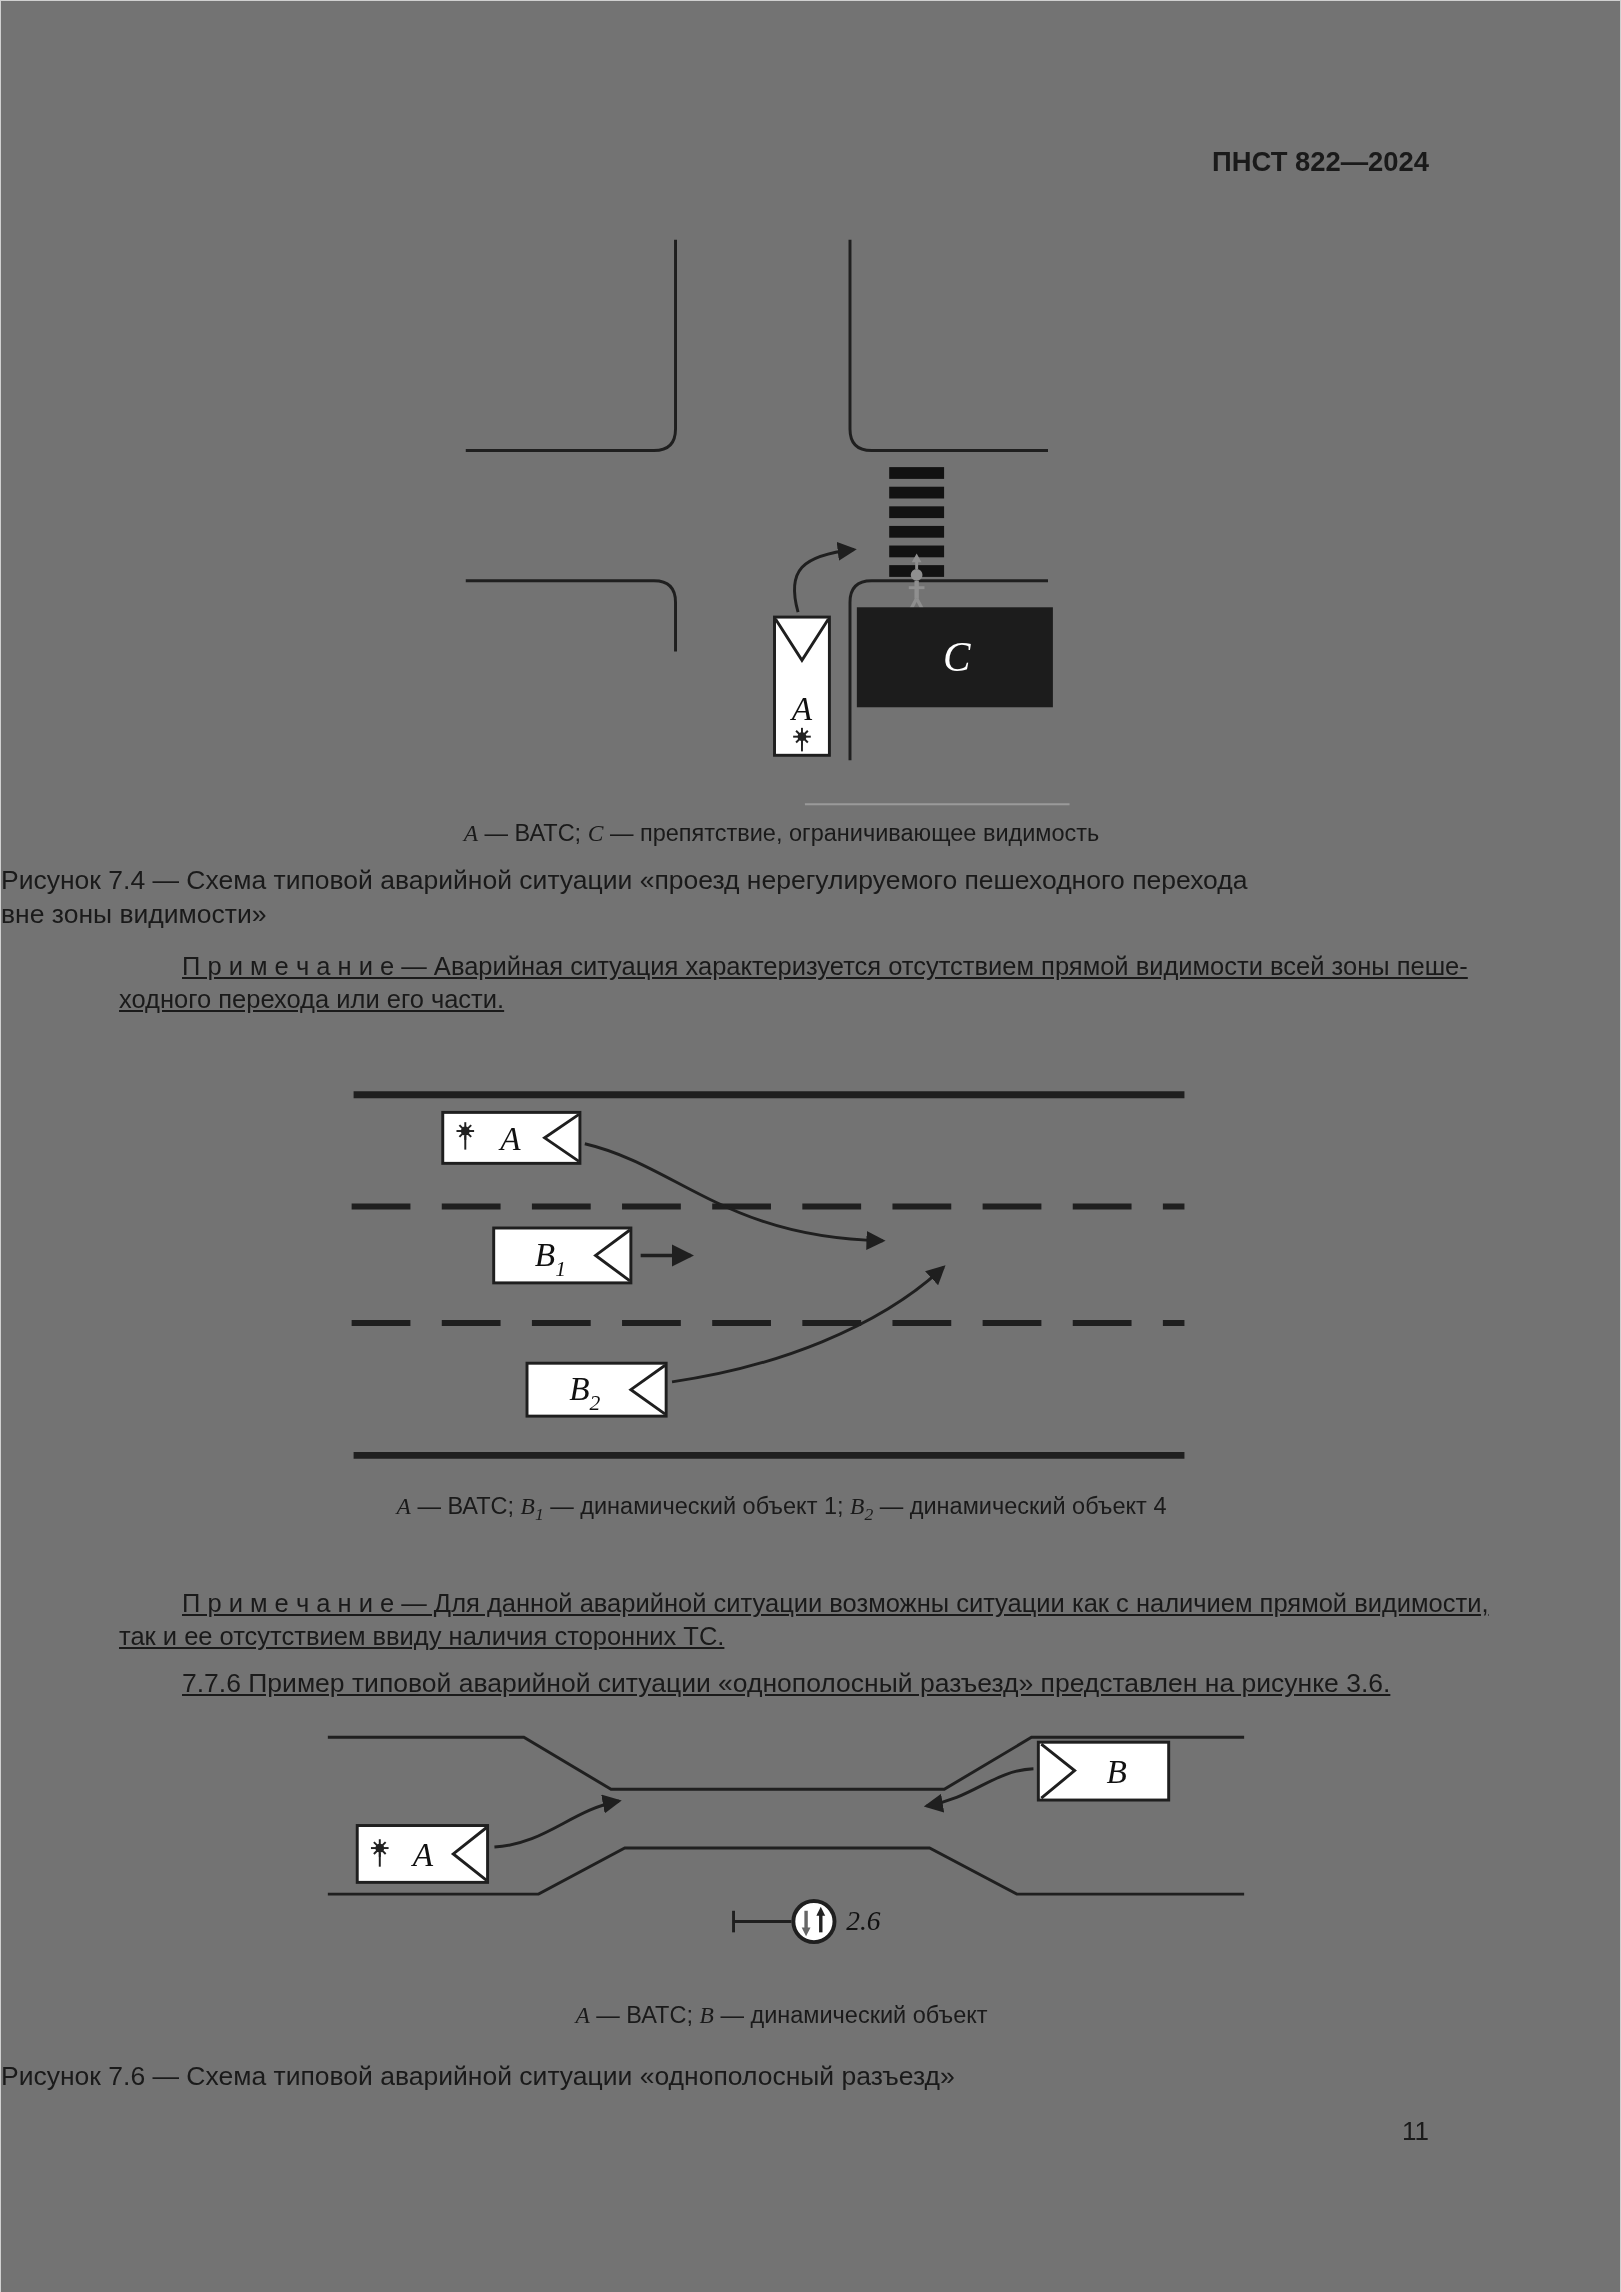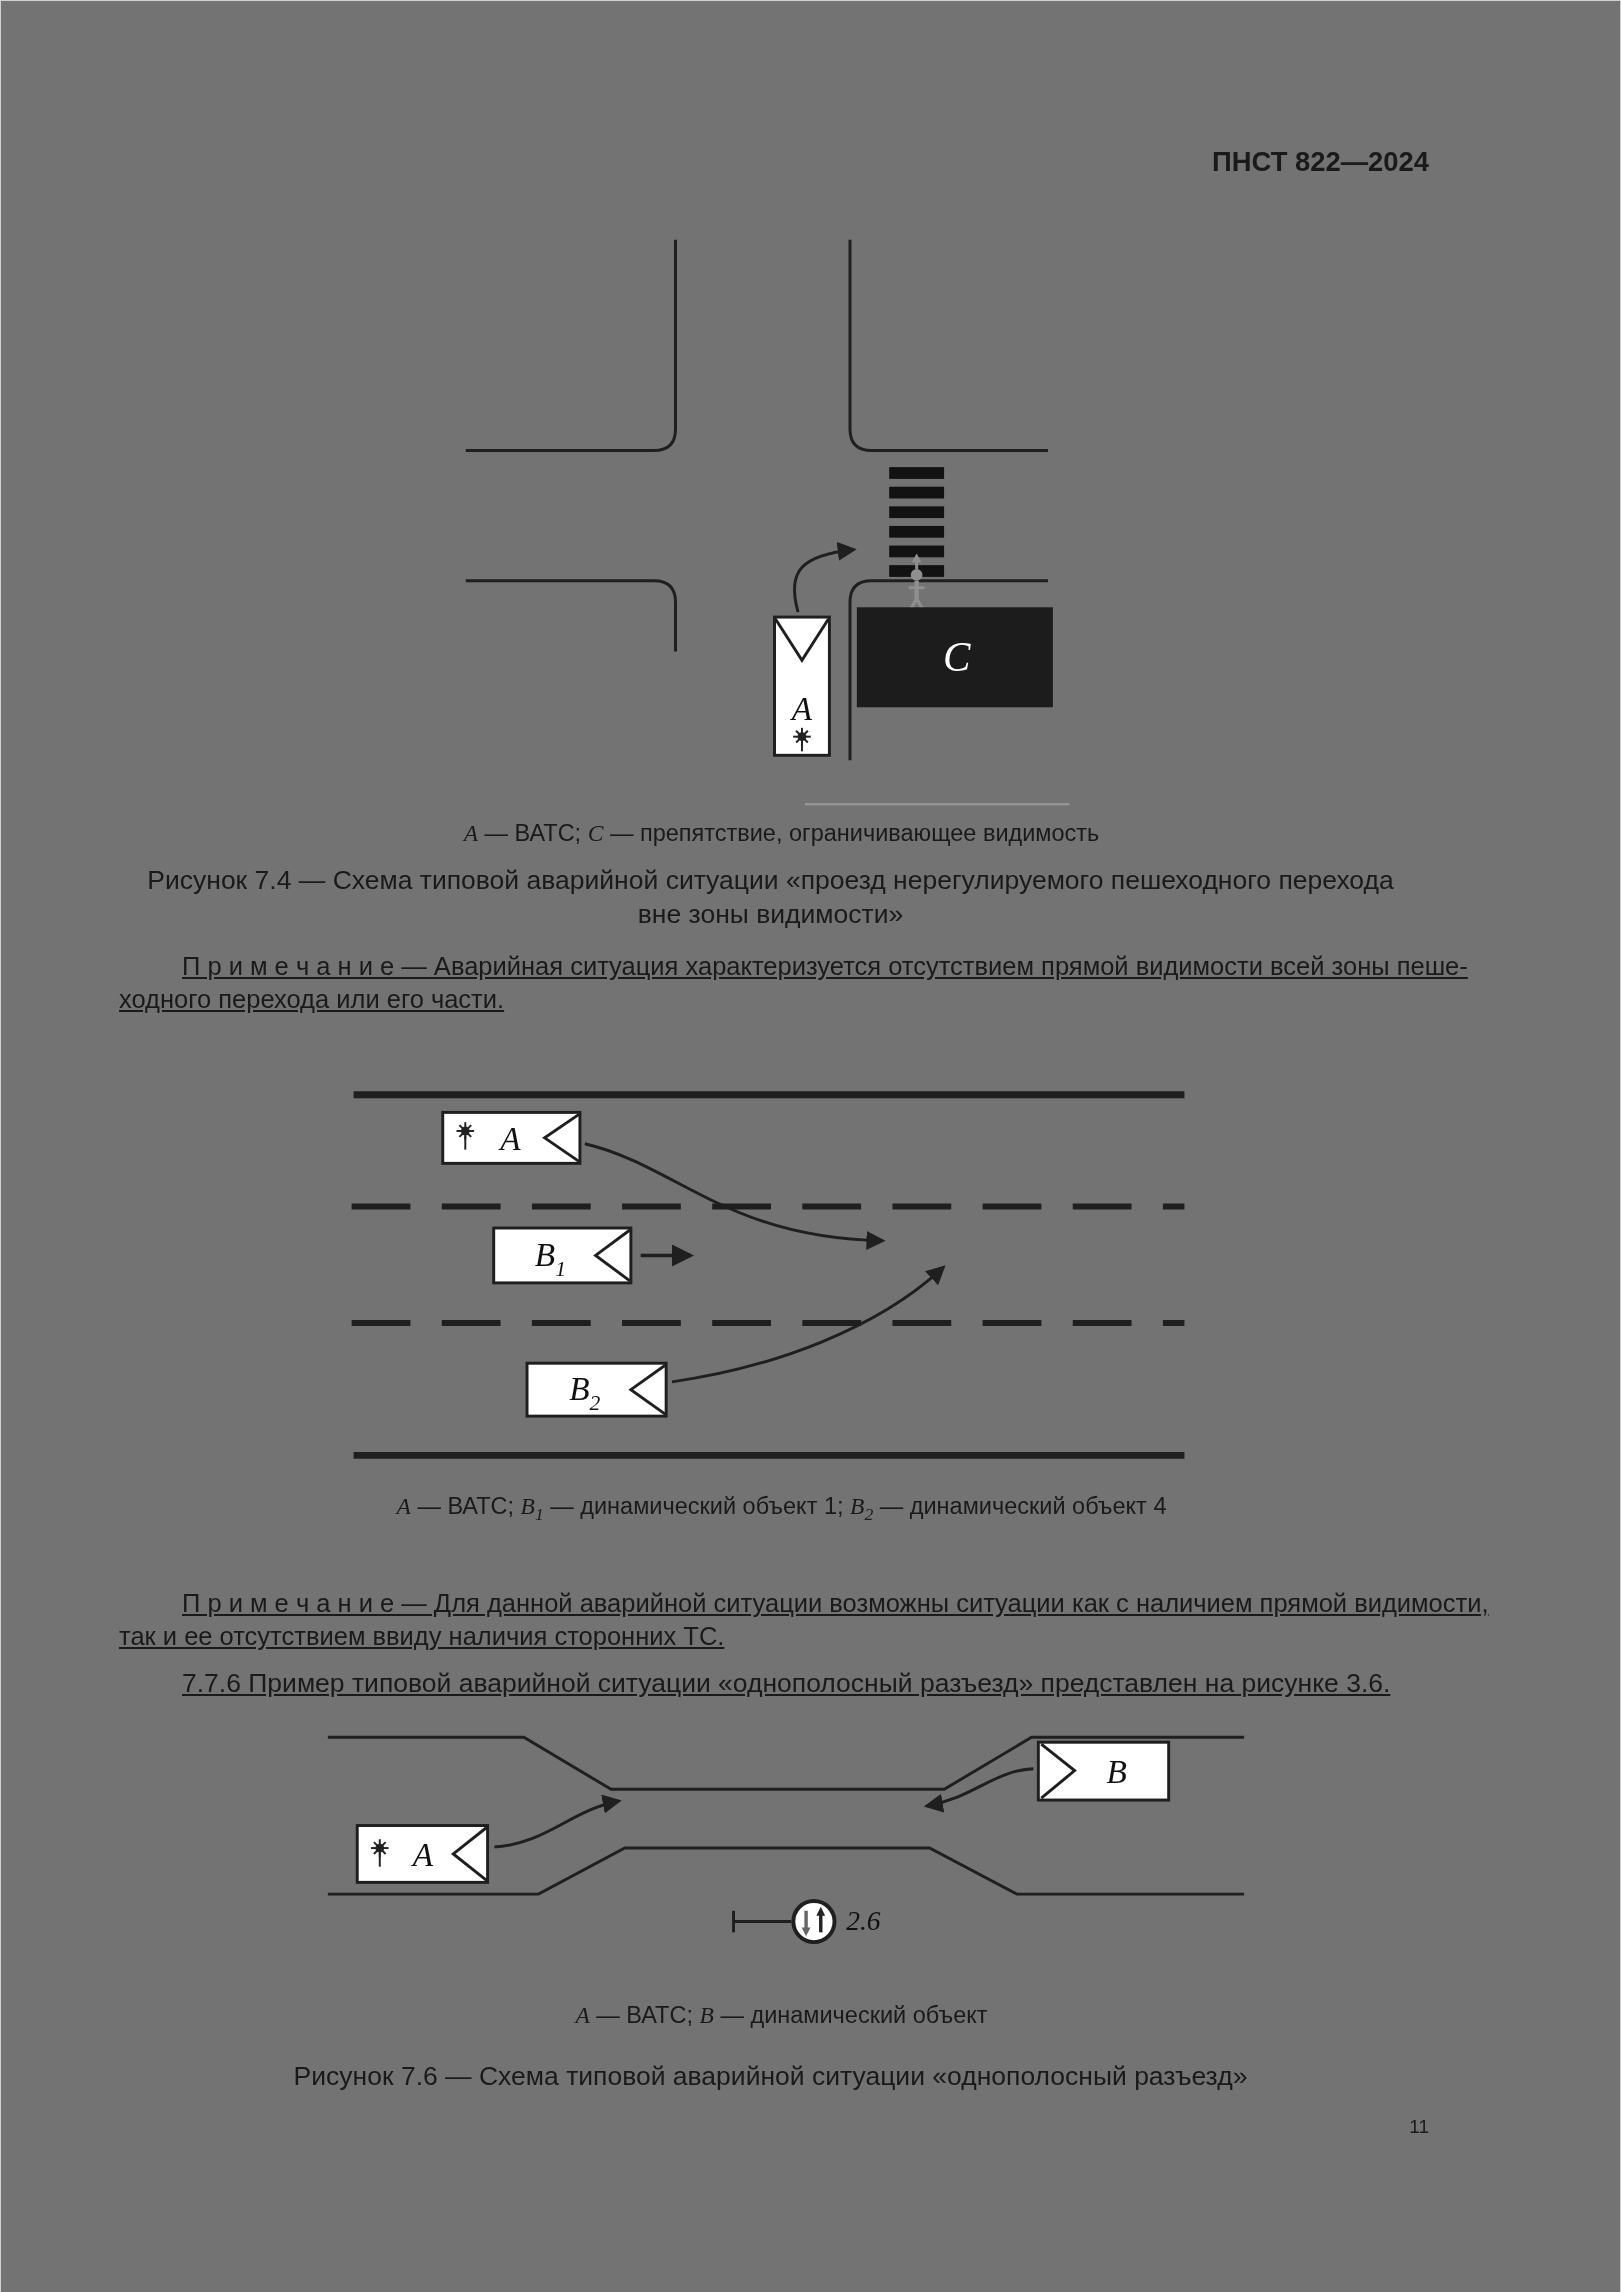--- a/index.html
+++ b/index.html
@@ -1,32 +1,32 @@
 <!DOCTYPE html>
 <html><head>
 <meta charset="utf-8">
 <style>
   html,body{margin:0;padding:0;background:#e9e9e9;}
   .page{position:relative;width:1621px;height:2293px;background:#737373;
         font-family:"Liberation Sans",sans-serif;color:#1a1a1a;overflow:hidden;
         border:1px solid #d0d0d0;box-sizing:border-box;}
   .header{position:absolute;top:145px;right:191px;font-size:27.4px;font-weight:bold;}
   .caption{position:absolute;left:11px;width:1539px;text-align:center;font-size:23.5px;white-space:nowrap;}
-  .figtitle{position:absolute;left:0;width:1539px;text-align:center;font-size:26.5px;line-height:34px;white-space:nowrap;}
+  .figtitle{position:absolute;left:0;width:1539px;text-align:left;font-size:26.5px;line-height:34px;white-space:nowrap;}
   .bodytext{position:absolute;left:118px;width:1386px;font-size:26.5px;line-height:33px;white-space:nowrap;text-decoration:underline;}
   .note{font-size:25.5px;}
   .pl{padding-left:63px;}
   .cap-it{font-family:"Liberation Serif",serif;font-style:italic;}
   .cap-sub{font-family:"Liberation Serif",serif;font-style:italic;font-size:17.6px;vertical-align:-5.9px;}
   svg.fig{position:absolute;}
   .veh{font-family:"Liberation Serif",serif;font-style:italic;font-size:34px;fill:#111;}
   .veh-sub{font-family:"Liberation Serif",serif;font-style:italic;font-size:22px;fill:#111;}
   .veh-white{font-family:"Liberation Serif",serif;font-style:italic;font-size:42px;fill:#ffffff;}
   .sign-label{font-family:"Liberation Serif",serif;font-style:italic;font-size:28px;fill:#111;}
-  .pagenum{position:absolute;top:2115px;right:191px;font-size:19px;}
+  .pagenum{position:absolute;top:2115px;right:191px;font-size:26px;}
 </style>
 </head>
 <body>
 
 <div class="page">
 
   <div class="header">ПНСТ 822—2024</div>
 
   <svg class="fig" style="left:441px;top:225px;width:667px;height:593px" viewBox="0 0 680 605">
     <defs>

